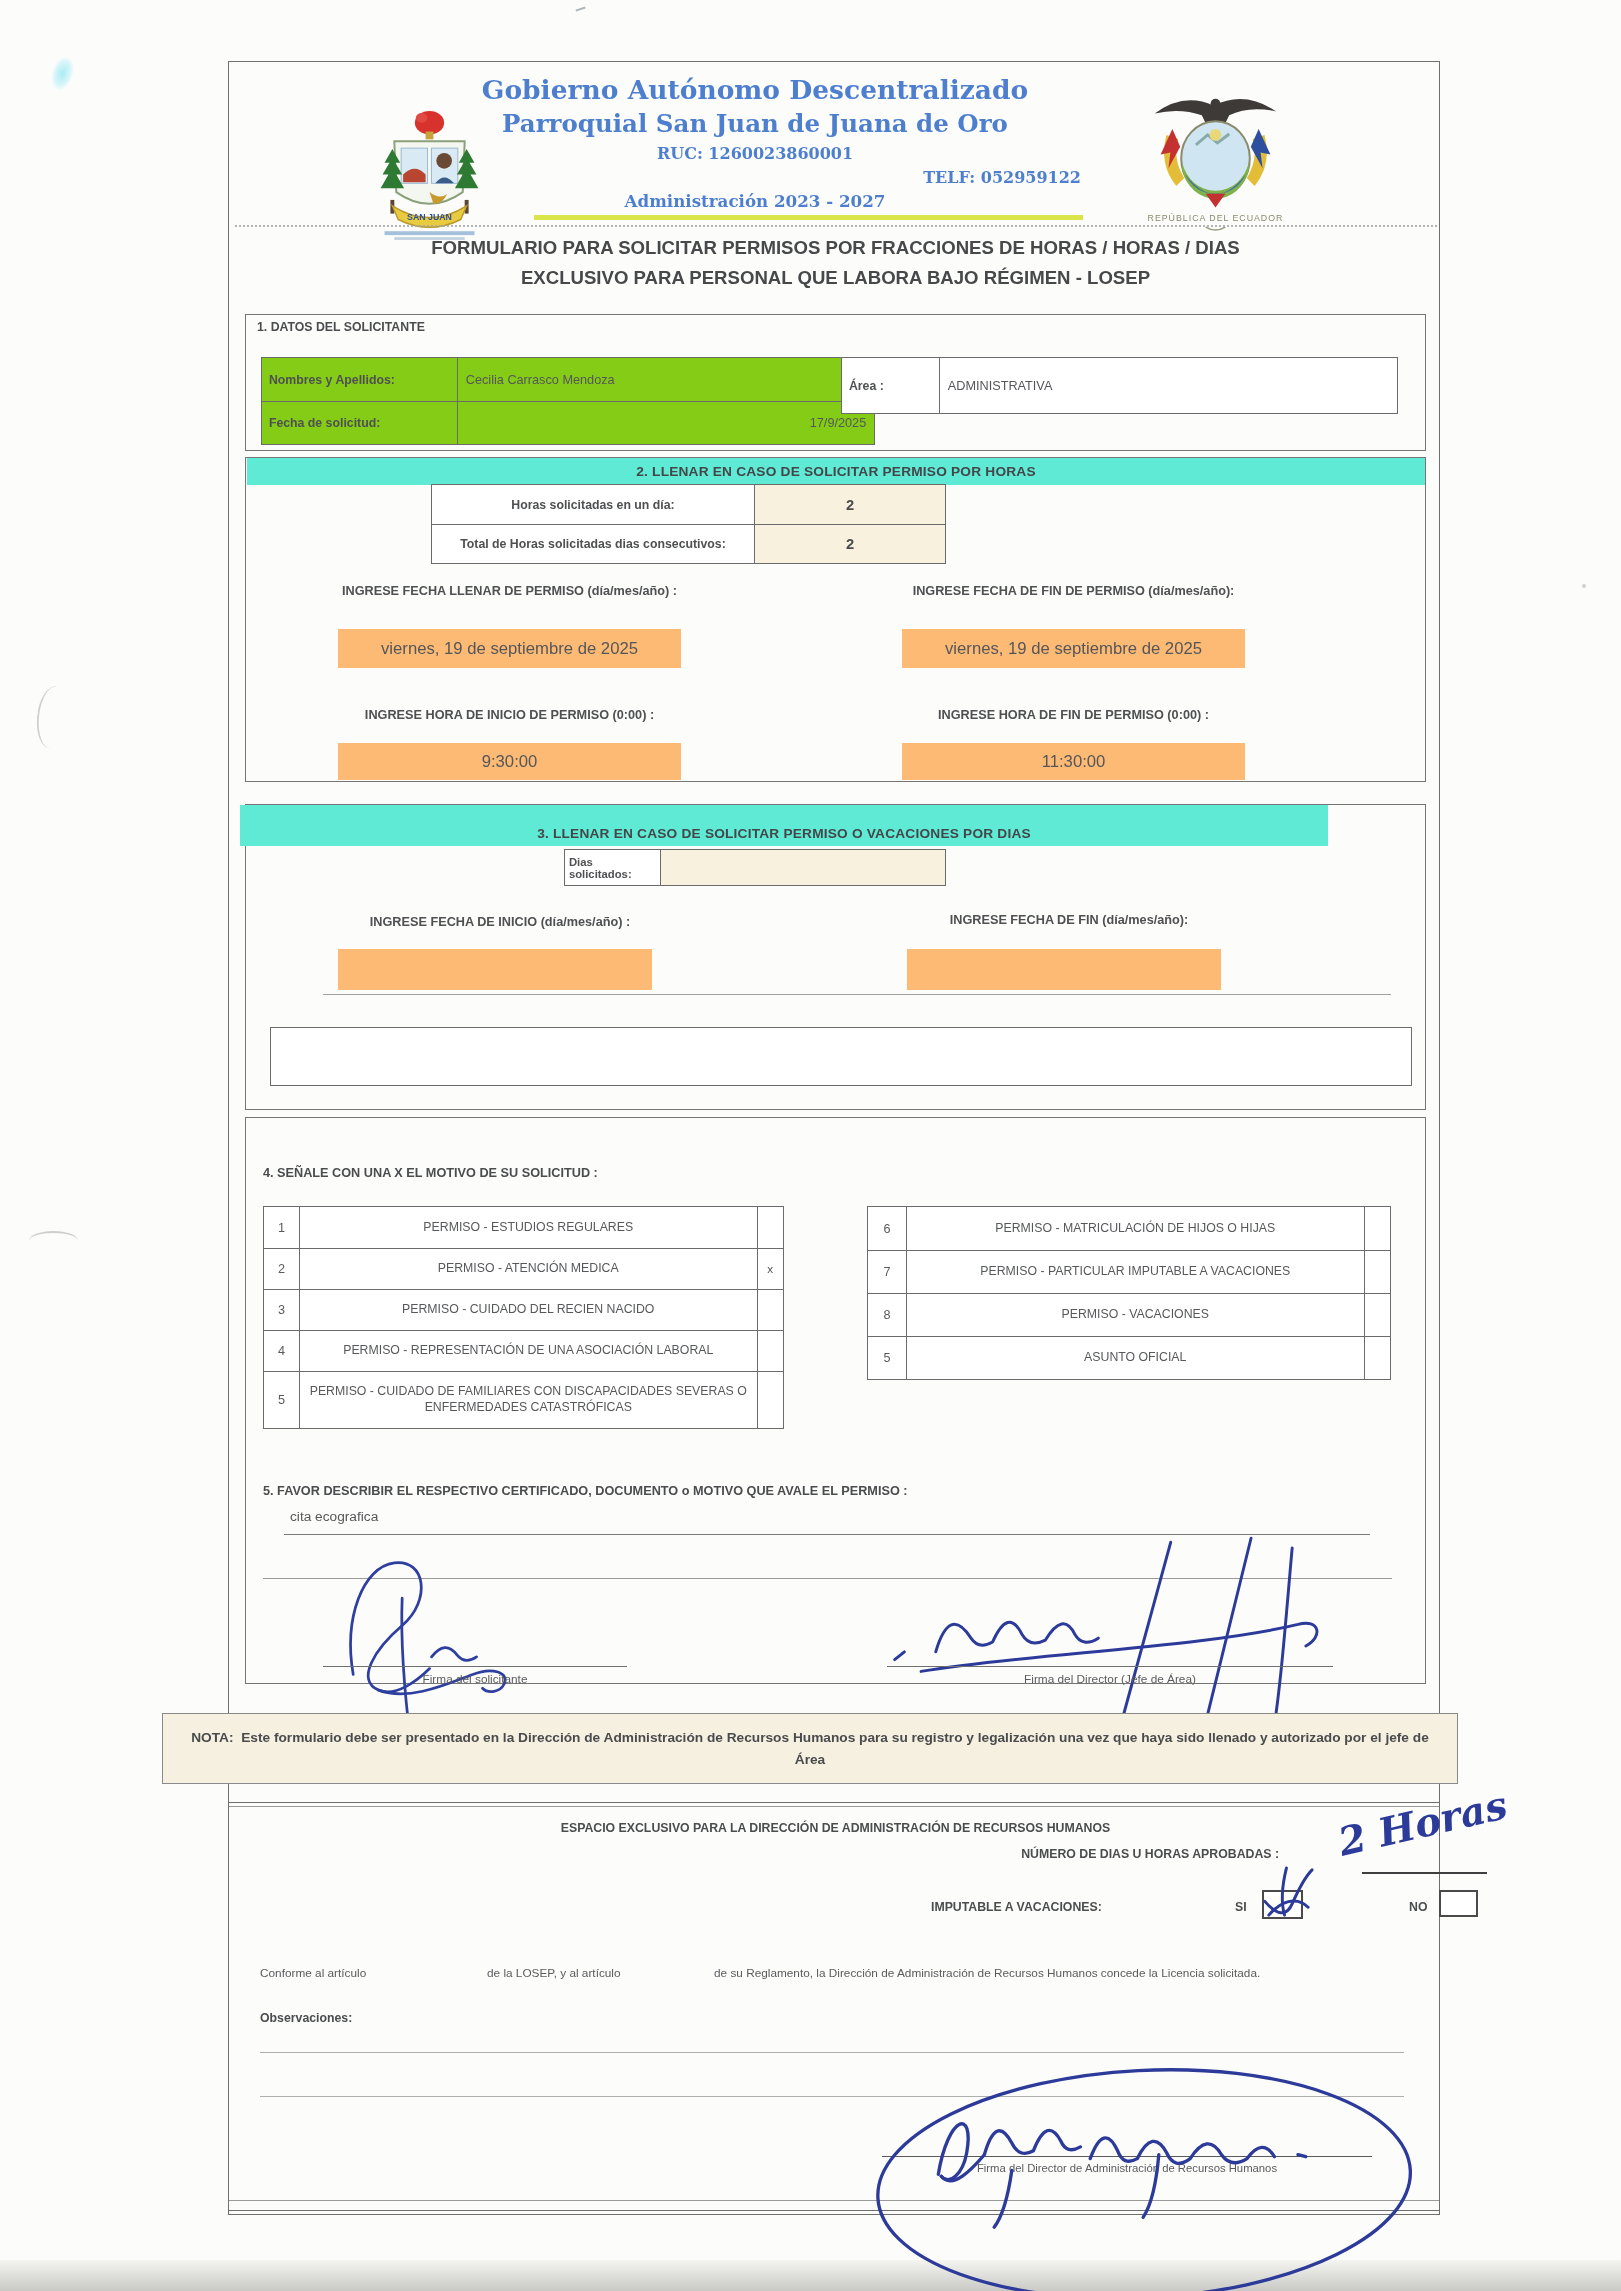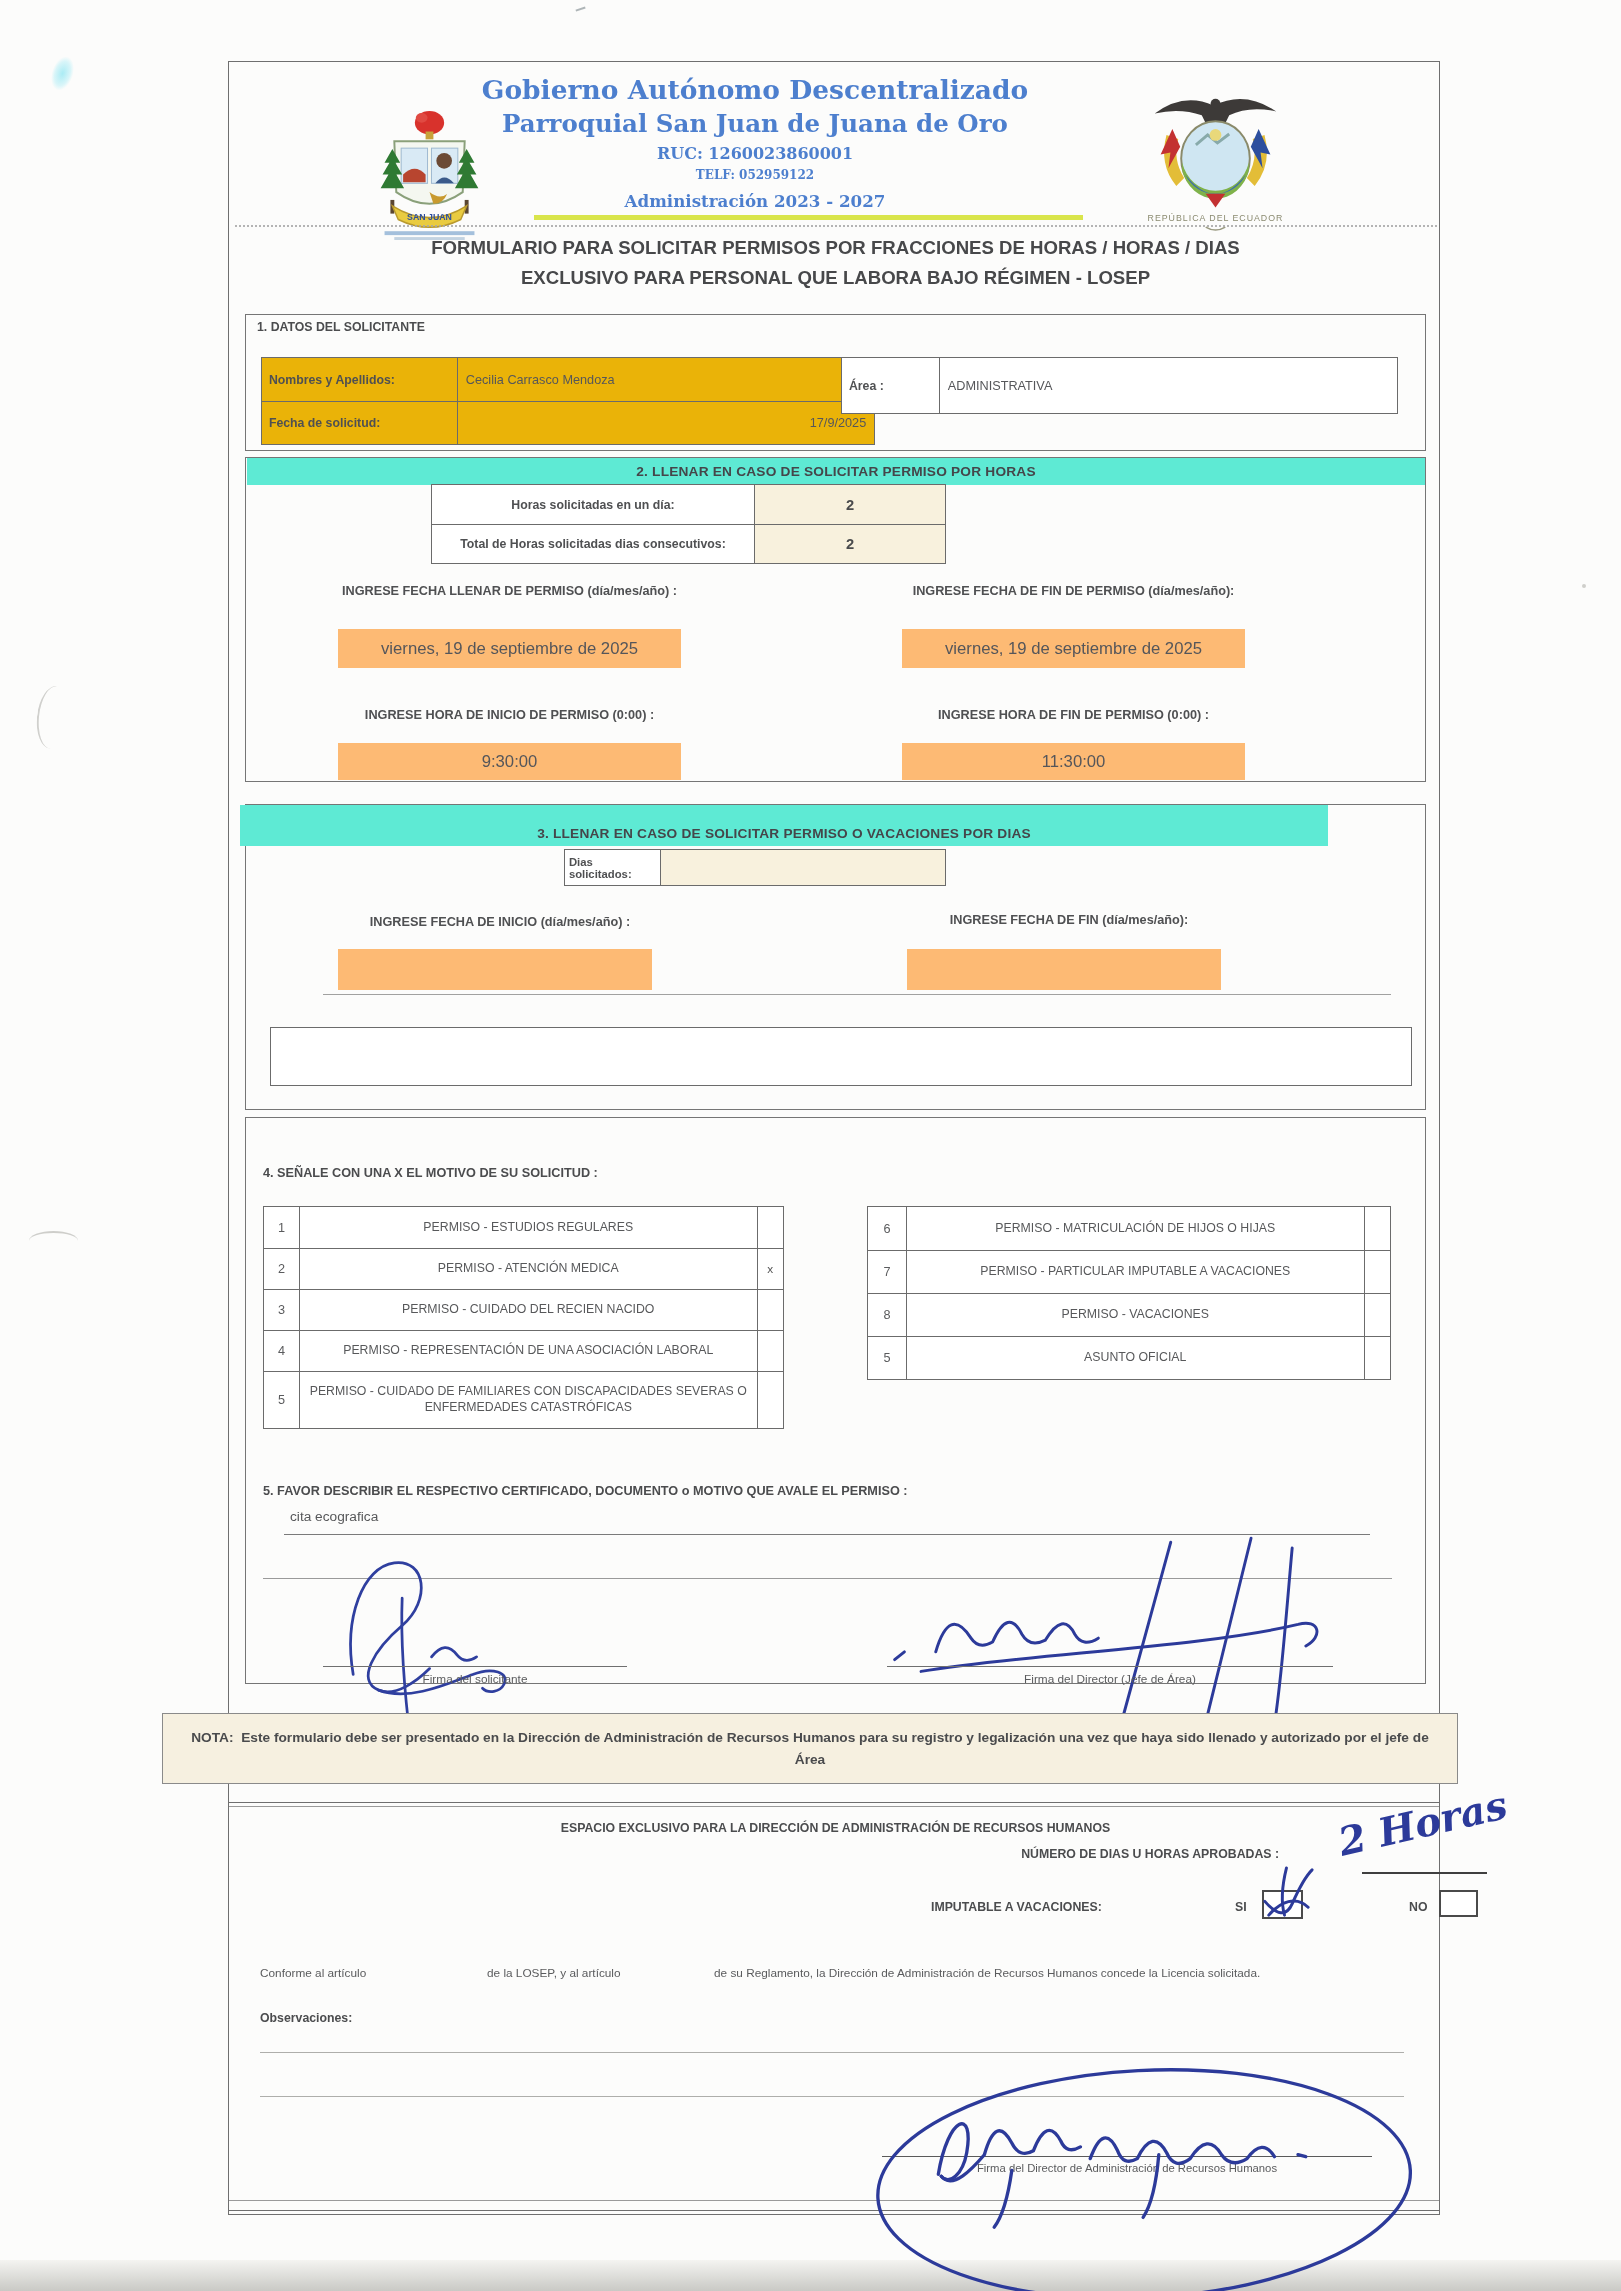--- a/index.html
+++ b/index.html
@@ -68,21 +68,21 @@
     <rect x="102" y="96" width="4" height="14" fill="#5a4632"></rect>
     <path d="M28,102 Q66,126 104,102 L98,116 Q66,132 34,116 Z" fill="#e9cb40" stroke="#b99a2e" stroke-width="1.5"></path>
     <text x="66" y="117" text-anchor="middle" font-size="9" font-weight="bold" fill="#2c4f9e">SAN JUAN</text>
     <rect x="20" y="128" width="92" height="4" fill="#7fa6cf" opacity=".7"></rect>
     <rect x="30" y="134" width="72" height="3" fill="#9db8d0" opacity=".6"></rect>
   </svg>
 
   <div class="abs hserif" style="left:412px;top:74px;width:686px;text-align:center;font-size:26.5px">Gobierno Autónomo Descentralizado</div>
   <div class="abs hserif" style="left:412px;top:109px;width:686px;text-align:center;font-size:24.5px">Parroquial San Juan de Juana de Oro</div>
   <div class="abs hserif" style="left:412px;top:144px;width:686px;text-align:center;font-size:16px">RUC: 1260023860001</div>
-  <div class="abs hserif" style="left:412px;top:168px;width:686px;text-align:center;font-size:12px">TELF: 052959122</div>
+  <div class="abs hserif" style="left:395px;top:168px;width:686px;text-align:right;font-size:16px">TELF: 052959122</div>
   <div class="abs hserif" style="left:412px;top:191px;width:686px;text-align:center;font-size:16.7px">Administración 2023 - 2027</div>
   <div class="abs" style="left:534px;top:215px;width:549px;height:4.9px;background:#d9e54b"></div>
 
   <svg class="abs" style="left:1137px;top:84px" width="157" height="149" viewBox="0 0 160 152">
     <path d="M18,30 Q48,8 78,22 Q110,6 142,28 Q114,22 94,32 L90,40 Q80,47 70,40 L66,32 Q44,24 18,30 Z" fill="#3d3a38"></path>
     <circle cx="80" cy="20" r="5" fill="#3d3a38"></circle>
     <path d="M30,52 q-8,30 10,52 l8,-8 q-12,-20 -6,-40 Z" fill="#e3bd37"></path>
     <path d="M130,52 q8,30 -10,52 l-8,-8 q12,-20 6,-40 Z" fill="#e3bd37"></path>
     <path d="M36,46 l-12,26 l10,-2 l-2,16 l12,-22 Z" fill="#c33131"></path>
     <path d="M124,46 l12,26 l-10,-2 l2,16 l-12,-22 Z" fill="#2d4f9e"></path>
@@ -97,21 +97,21 @@
   </svg>
 
   <div class="abs" style="left:235px;top:225px;width:1202px;height:0;border-top:2px dotted #a8a8a8;opacity:.85"></div>
 
   <div class="abs" style="left:277px;top:237px;width:1117px;text-align:center;font-size:18.6px;font-weight:bold;color:#47484a">FORMULARIO PARA SOLICITAR PERMISOS  POR FRACCIONES DE HORAS / HORAS / DIAS</div>
   <div class="abs" style="left:277px;top:267px;width:1117px;text-align:center;font-size:18.6px;font-weight:bold;color:#47484a">EXCLUSIVO PARA PERSONAL QUE LABORA BAJO RÉGIMEN - LOSEP</div>
 
   <div class="abs box" style="left:245px;top:314px;width:1181px;height:137px"></div>
   <div class="abs" style="left:257px;top:320px;font-size:12.3px;font-weight:bold;color:#4b4c4e">1. DATOS DEL SOLICITANTE</div>
 
-  <div class="abs tbl" style="left:261px;top:357px;width:614px;background:#eab308">
+  <div class="abs tbl" style="left:261px;top:357px;width:614px;background:#84cc16">
     <div class="trow" style="height:43px">
       <div class="lc" style="width:196px">Nombres y Apellidos:</div>
       <div class="vc">Cecilia Carrasco Mendoza</div>
     </div>
     <div class="trow" style="height:43px">
       <div class="lc" style="width:196px">Fecha de solicitud:</div>
       <div class="vc" style="justify-content:flex-end">17/9/2025</div>
     </div>
   </div>
 

